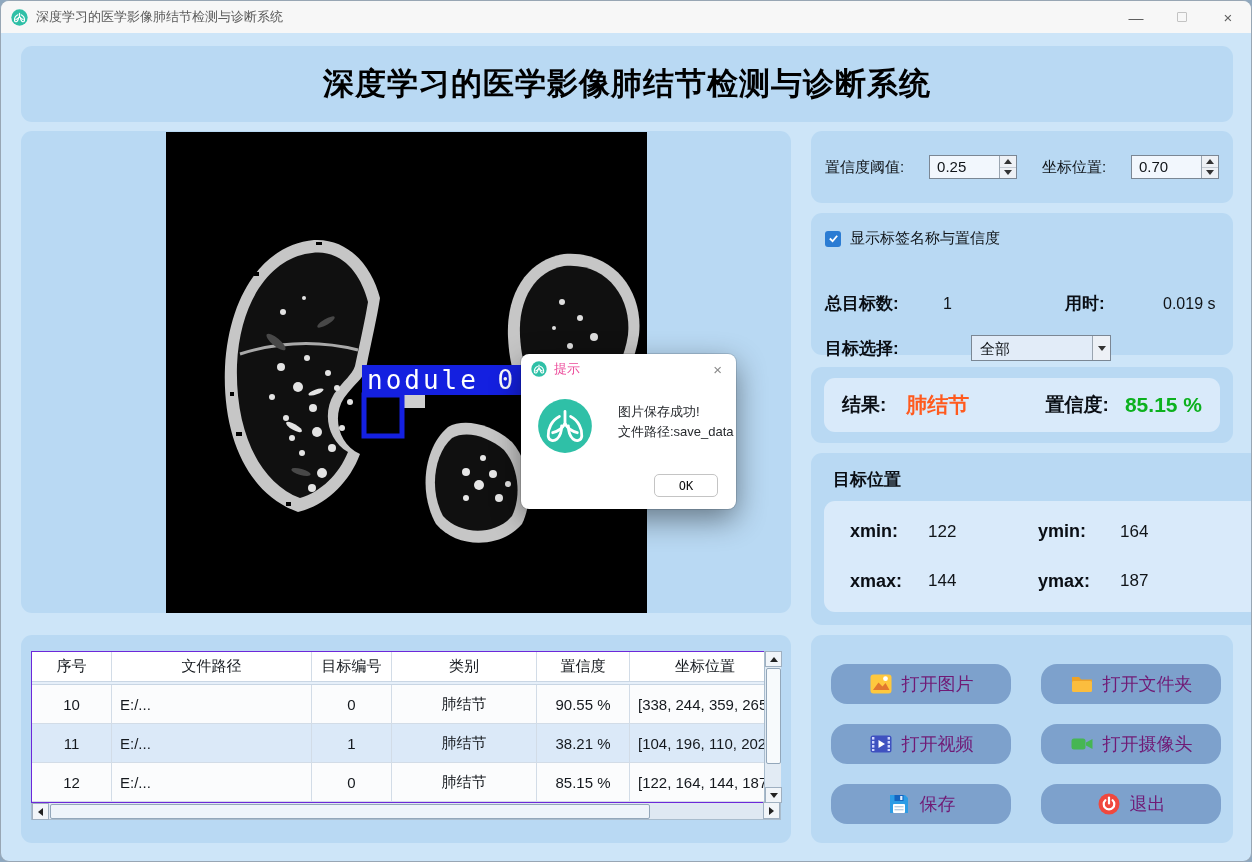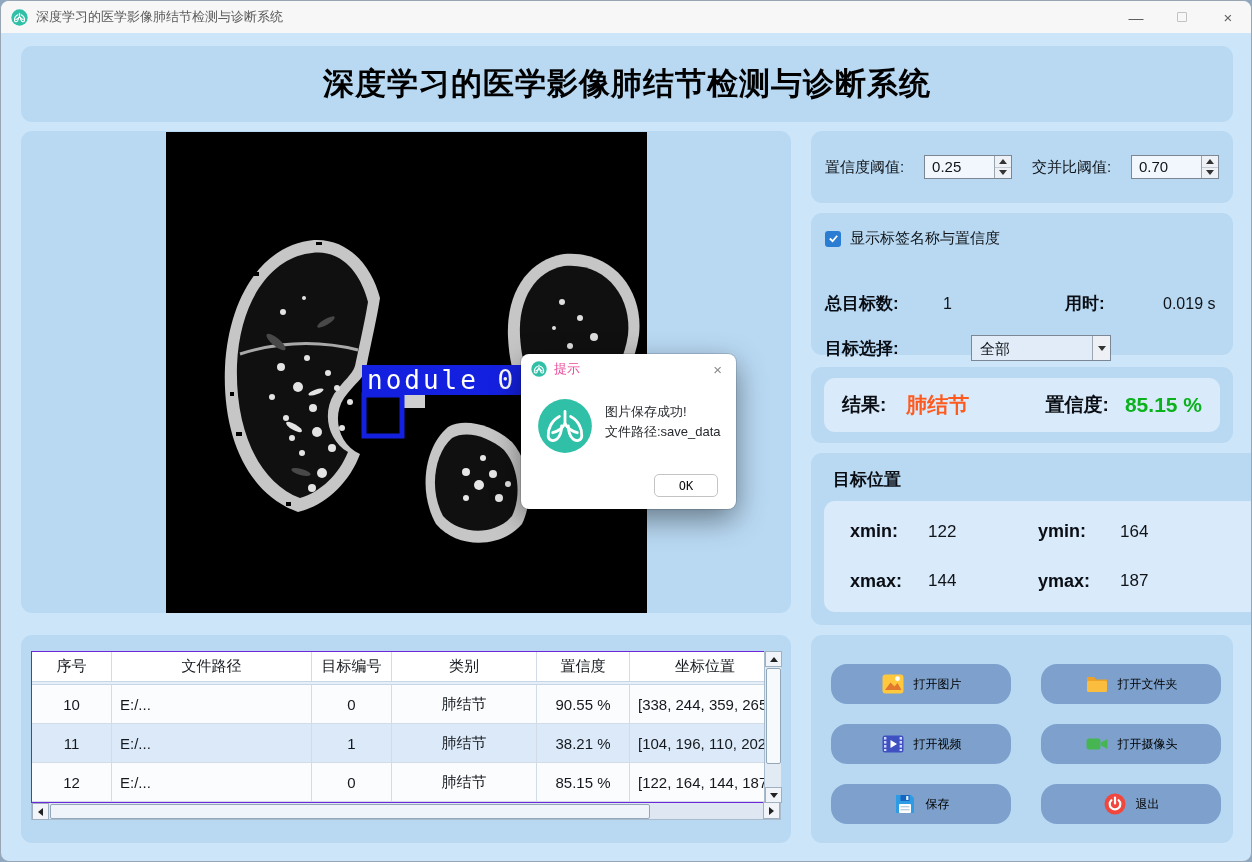--- a/index.html
+++ b/index.html
@@ -33,21 +33,21 @@
   .spin .sb:last-child { border-bottom:none; }
   .tri-up { width:0; height:0; border-left:4px solid transparent; border-right:4px solid transparent; border-bottom:5px solid #333; }
   .tri-dn { width:0; height:0; border-left:4px solid transparent; border-right:4px solid transparent; border-top:5px solid #333; }
   .checkbox { width:16px; height:16px; background:#2b7cd3; border-radius:3px; display:flex; align-items:center; justify-content:center; }
   .combo { display:flex; width:140px; height:26px; background:#e2ecf8; border:1px solid #7b8794; }
   .combo .val { flex:1; font-size:15px; padding:4px 0 0 8px; color:#101418; }
   .combo .cb { width:18px; border-left:1px solid #9aa5b0; background:#edf1f6; display:flex; align-items:center; justify-content:center; }
   
   .btn { position:absolute; width:180px; height:40px; background:#7da1cc; border-radius:16px;
          display:flex; align-items:center; justify-content:center; gap:9px; cursor:pointer;
-         font-size:12px; color:#000000; }
+         font-size:18px; color:#701a75; }
   .btn svg { width:24px; height:24px; }
   
   .table { position:absolute; left:30px; top:650px; width:750px; background:#fff;
            border:1px solid #6d28d9; z-index:1; font-size:15px; color:#15191e; }
   .t-row { display:grid; grid-template-columns:80px 200px 80px 145px 93px 1fr; }
   .t-head .tc { height:29px; font-size:15px; }
   .tc { display:flex; align-items:center; justify-content:center; border-right:1px solid #d2dce7;
         overflow:hidden; white-space:nowrap; }
   .tc:last-child { border-right:none; }
   .tc.left { justify-content:flex-start; padding-left:8px; }
@@ -66,21 +66,21 @@
   .v-thumb { position:absolute; left:1px; top:17px; width:15px; height:96px; background:#f7fafc; border:1px solid #93a7ba; border-radius:2px; }
   .h-thumb { position:absolute; left:18px; top:1px; width:600px; height:15px; background:#eef4fa; border:1px solid #93a7ba; border-radius:2px; }
   .tri-l { width:0;height:0;border-top:4px solid transparent;border-bottom:4px solid transparent;border-right:5px solid #222; }
   .tri-r { width:0;height:0;border-top:4px solid transparent;border-bottom:4px solid transparent;border-left:5px solid #222; }
   
   .dialog { position:absolute; left:520px; top:353px; width:215px; height:155px; background:#ffffff;
             border-radius:8px; box-shadow:0 10px 30px rgba(0,0,0,.45), 0 0 0 1px rgba(0,0,0,.12); z-index:10; }
   .dlg-titlebar { height:30px; display:flex; align-items:center; padding:0 10px; }
   .dlg-title { font-size:13px; color:#ec4899; margin-left:7px; flex:1; }
   .dlg-close { font-size:15px; color:#8a8a8a; padding:0 4px; cursor:pointer; }
-  .dlg-body { display:flex; padding:8px 12px 0 16px; gap:12px; }
+  .dlg-body { display:flex; padding:8px 12px 0 16px; gap:25px; }
   .dlg-icon { width:56px; height:56px; flex:0 0 56px; margin-top:6px; }
   .dlg-text { font-size:13px; color:#26292d; line-height:20px; padding-top:10px; white-space:nowrap; }
   .dlg-ok { position:absolute; right:18px; bottom:12px; width:64px; height:23px; background:#fff;
             border:1px solid #c4c4c4; border-radius:5px; font-size:12px; color:#111;
             display:flex; align-items:center; justify-content:center; cursor:pointer;
             font-family:"DejaVu Sans Mono", monospace; }
   .flex { display:flex; align-items:center; }
 </style>
 </head>
 <body>
@@ -193,21 +193,21 @@
       <span class="val">0.25</span>
       <div class="btns">
         <div class="sb">
             <div class="tri-up"></div>
           </div>
         <div class="sb">
             <div class="tri-dn"></div>
           </div>
       </div>
     </div>
-    <span class="lbl">交并比阈值:</span>
+    <span class="lbl">坐标位置:</span>
     <div class="spin">
       <span class="val">0.70</span>
       <div class="btns">
         <div class="sb">
             <div class="tri-up"></div>
           </div>
         <div class="sb">
             <div class="tri-dn"></div>
           </div>
       </div>

